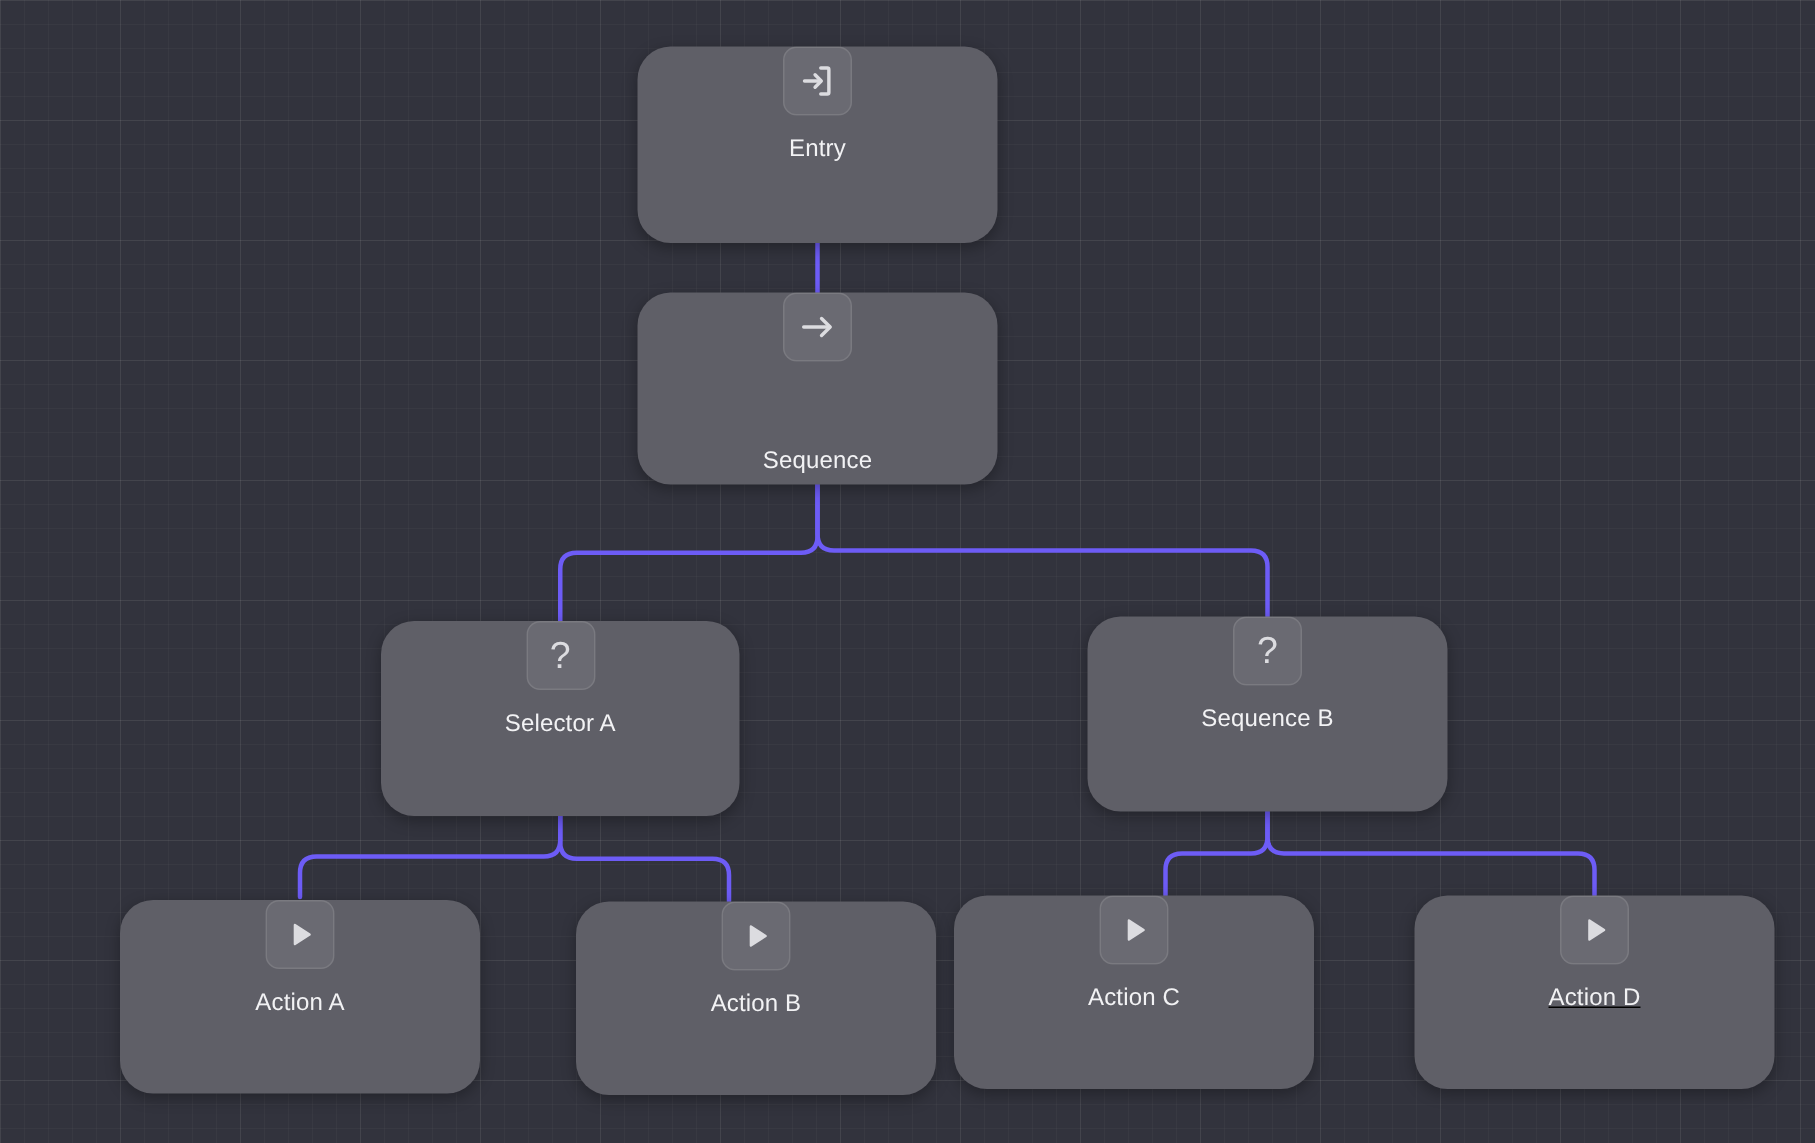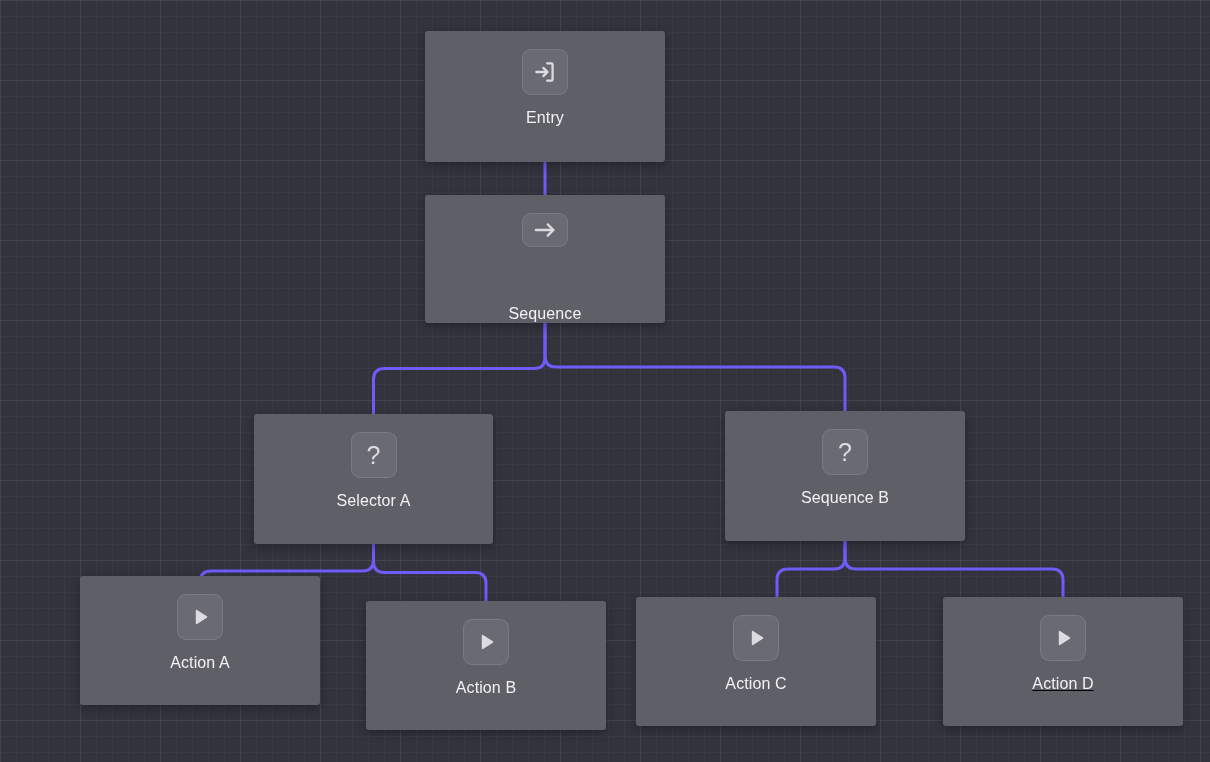--- a/index.html
+++ b/index.html
@@ -27,26 +27,25 @@
     position: absolute;
     left: 0; top: 0;
     width: 1210px;
     height: 762px;
     pointer-events: none;
   }
   .bt-node {
     position: absolute;
     box-sizing: border-box;
     background: #5f5f67;
-    border-radius: 3px;
+    border-radius: 22px;
     box-shadow: 0 3px 10px rgba(0,0,0,0.30);
     display: flex;
     flex-direction: column;
     align-items: center;
-    padding-top: 18px;
   }
   .node-icon-badge {
     width: 46px;
     height: 46px;
     border-radius: 9px;
     background: rgba(255,255,255,0.075);
     border: 1px solid rgba(255,255,255,0.10);
     display: flex;
     align-items: center;
     justify-content: center;
@@ -109,29 +108,29 @@
           <span class="qmark">?</span>
         </div>
         <div class="node-label">Selector A</div>
       </div>
       <div class="bt-node" style="left: 725px; top: 411px; width: 240px; height: 130px;">
         <div class="node-icon-badge">
           <span class="qmark">?</span>
         </div>
         <div class="node-label">Sequence B</div>
       </div>
-      <div class="bt-node" style="left: 80px; top: 576px; width: 240px; height: 129px;">
+      <div class="bt-node" style="left: 80px; top: 600px; width: 240px; height: 129px;">
         <div class="node-icon-badge">
           <svg width="24" height="24" viewBox="0 0 24 24">
             <path d="M8.6 5.6 18.4 12 8.6 18.4Z" fill="#dcdce0" stroke="#dcdce0" stroke-width="1.6" stroke-linejoin="round"></path>
           </svg>
         </div>
         <div class="node-label">Action A</div>
       </div>
-      <div class="bt-node" style="left: 366px; top: 601px; width: 240px; height: 129px;">
+      <div class="bt-node" style="left: 384px; top: 601px; width: 240px; height: 129px;">
         <div class="node-icon-badge">
           <svg width="24" height="24" viewBox="0 0 24 24">
             <path d="M8.6 5.6 18.4 12 8.6 18.4Z" fill="#dcdce0" stroke="#dcdce0" stroke-width="1.6" stroke-linejoin="round"></path>
           </svg>
         </div>
         <div class="node-label">Action B</div>
       </div>
       <div class="bt-node" style="left: 636px; top: 597px; width: 240px; height: 129px;">
         <div class="node-icon-badge">
           <svg width="24" height="24" viewBox="0 0 24 24">

